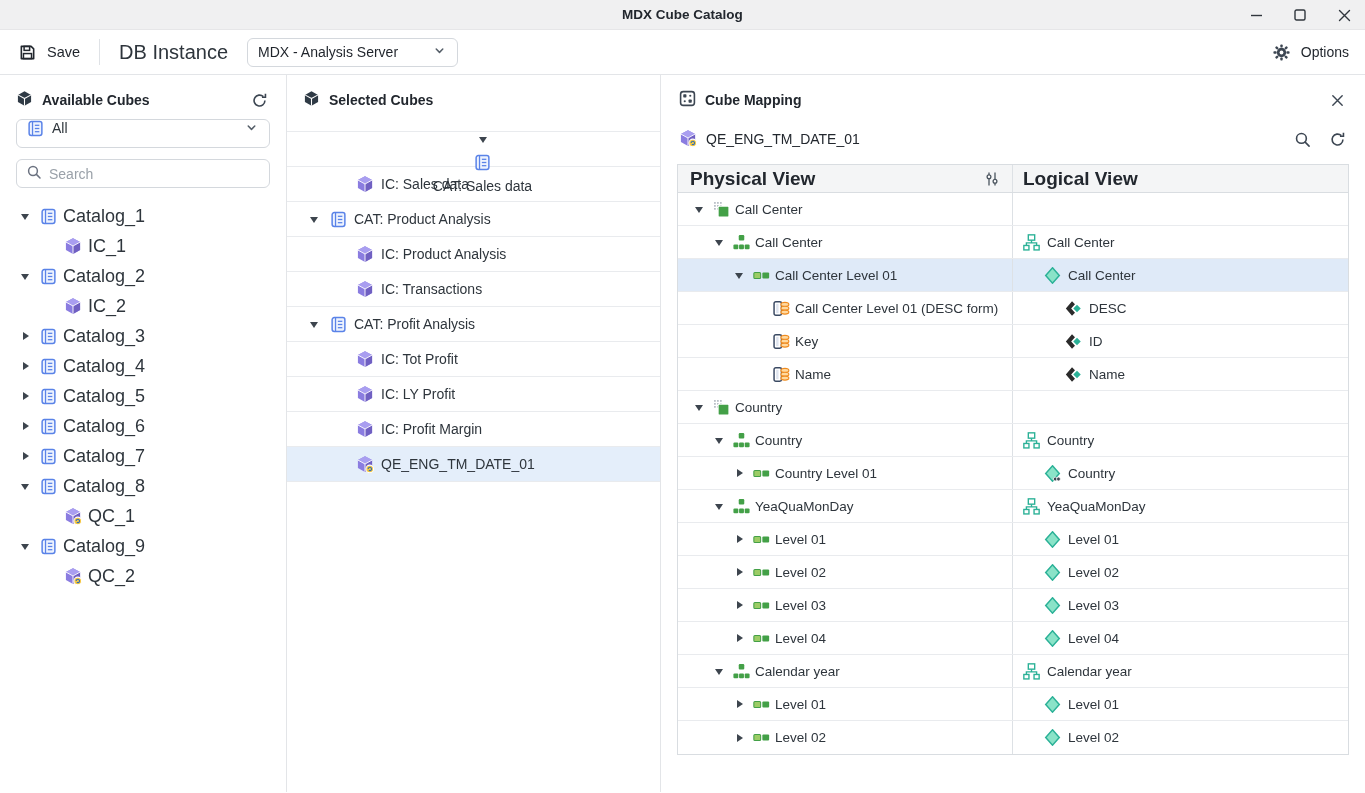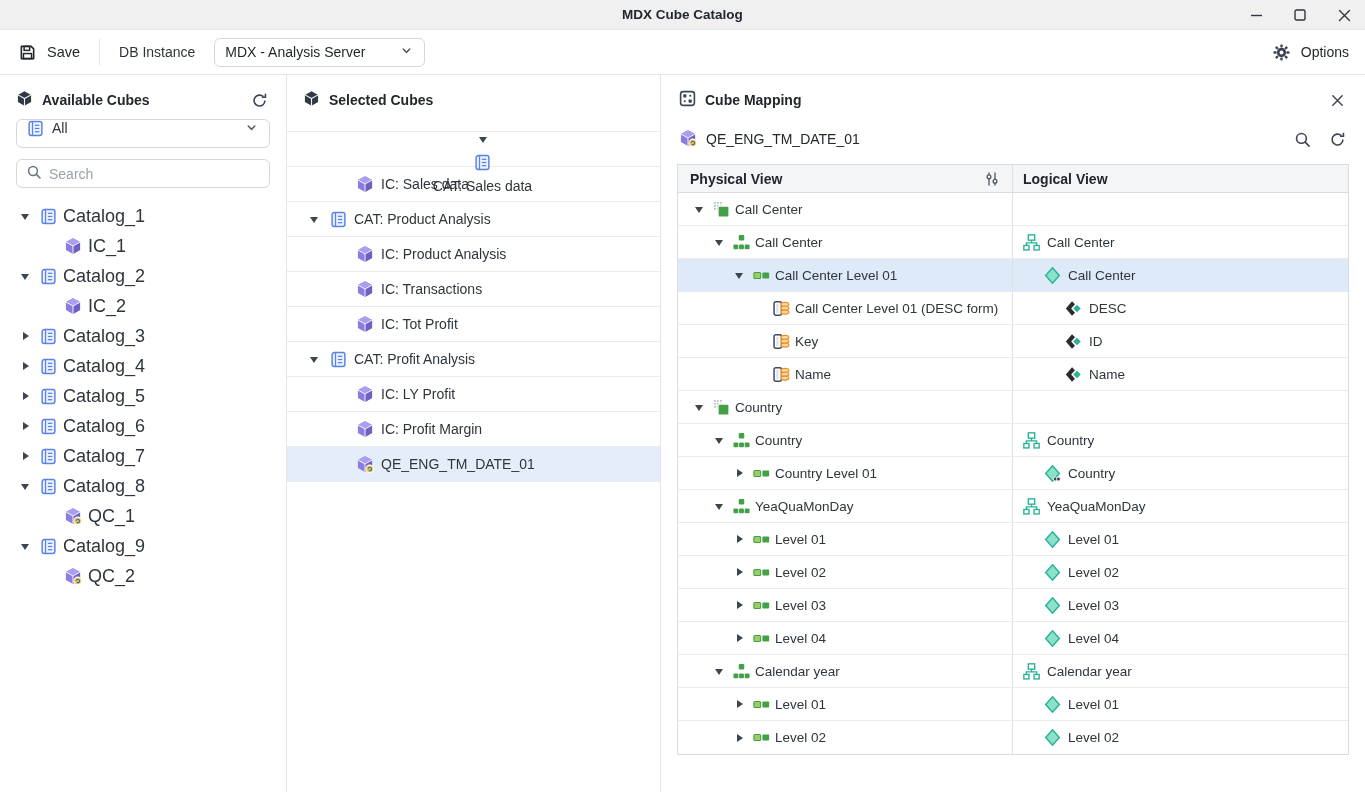--- a/index.html
+++ b/index.html
@@ -57,21 +57,21 @@
   .sel-list { margin-top:4px; border-top:1px solid #e9ebee; }
   .list-row { height:35px; display:flex; align-items:center; gap:7px; border-bottom:1px solid #e9ebee; font-size:14px; }
   .list-row.selected { background:#e4eefa; }
 
   
   .cube-row { margin:6px 17px 0 18px; height:36px; display:flex; align-items:center; gap:9px; font-size:14px; color:#22272e; }
   .cube-row .tools { margin-left:auto; display:flex; align-items:center; gap:13px; }
 
   .map-table { margin:7px 16px 0 16px; border:1px solid #d9dde1; }
   .mt-head { display:flex; height:28px; background:#f4f5f6; border-bottom:1px solid #d9dde1;
-    font-size:14px; font-weight:700; color:#22272e; }
+    font-size:19px; font-weight:700; color:#22272e; }
   .mt-col1 { width:335px; min-width:335px; border-right:1px solid #dde1e5; display:flex; align-items:center; padding-left:12px; }
   .mt-col2 { flex:1; display:flex; align-items:center; padding-left:10px; }
   .mt-head .mt-col1 { justify-content:space-between; padding-right:9px; }
   .mt-row { display:flex; height:33px; border-bottom:1px solid #e9ebee; font-size:13.5px; }
   .mt-row:last-child { border-bottom:none; }
   .mt-row.selected { background:#dfeaf8; }
   .cell { display:flex; align-items:center; gap:5px; }
   .cell.logical { gap:7px; }
 </style>
 </head>
@@ -103,21 +103,21 @@
     <span class="icon-btn">
       <svg width="17" height="17" viewBox="0 0 16 16">
           <path d="M2.2 2.2 h9.2 l2.4 2.4 v9.2 h-11.6 z" fill="none" stroke="#22272e" stroke-width="1.5" stroke-linejoin="round"></path>
           <rect x="4.8" y="2.2" width="5.2" height="3.8" fill="none" stroke="#22272e" stroke-width="1.4"></rect>
           <rect x="4.2" y="9" width="7.6" height="4.8" fill="none" stroke="#22272e" stroke-width="1.4"></rect>
         </svg>
     </span>
     <span>Save</span>
   </div>
   <div class="v-sep"></div>
-  <span style="font-size:14px;">DB Instance</span>
+  <span style="font-size:20px;">DB Instance</span>
   <div class="select-box">
     <span>MDX - Analysis Server</span>
     <span>
       <svg width="15" height="15" viewBox="0 0 16 16">
           <path d="M4.5 6.5 L8 10 L11.5 6.5" stroke="#555e68" stroke-width="1.6" fill="none" stroke-linecap="round" stroke-linejoin="round"></path>
         </svg>
     </span>
   </div>
   <div class="spacer"></div>
   <div class="options">
@@ -430,44 +430,44 @@
           <span class="ic">
             <svg width="18" height="18" viewBox="0 0 16 16">
               <path d="M8 1 L14.3 4.5 V11.5 L8 15 L1.7 11.5 V4.5 Z" fill="#8a7ce0"></path>
               <path d="M8 1 L14.3 4.5 L8 8 L1.7 4.5 Z" fill="#a99ef0"></path>
               <path d="M8 8 L14.3 4.5 V11.5 L8 15 Z" fill="#7060c2"></path>
               <path d="M8 8 V15 M8 8 L1.7 4.5 M8 8 L14.3 4.5" stroke="#fff" stroke-width="0.8" fill="none"></path>
             </svg>
           </span>
           <span>IC: Transactions</span>
         </div>
+        <div class="list-row" style="padding-left: 18px;">
+          <span class="arr down"></span>
+          <span class="ic">
+            <svg width="17" height="17" viewBox="0 0 16 16">
+              <rect x="2" y="1.5" width="12" height="13" rx="2" fill="#eef3fe" stroke="#5a83e8" stroke-width="1.4"></rect>
+              <line x1="5.2" y1="1.6" x2="5.2" y2="14.4" stroke="#5a83e8" stroke-width="1.2"></line>
+              <line x1="7.4" y1="5" x2="11.6" y2="5" stroke="#5a83e8" stroke-width="1.2"></line>
+              <line x1="7.4" y1="8" x2="11.6" y2="8" stroke="#5a83e8" stroke-width="1.2"></line>
+              <line x1="7.4" y1="11" x2="11.6" y2="11" stroke="#5a83e8" stroke-width="1.2"></line>
+            </svg>
+          </span>
+          <span>CAT: Profit Analysis</span>
+        </div>
         <div class="list-row" style="padding-left: 44px;">
           <span class="arr"></span>
           <span class="ic">
             <svg width="18" height="18" viewBox="0 0 16 16">
               <path d="M8 1 L14.3 4.5 V11.5 L8 15 L1.7 11.5 V4.5 Z" fill="#8a7ce0"></path>
               <path d="M8 1 L14.3 4.5 L8 8 L1.7 4.5 Z" fill="#a99ef0"></path>
               <path d="M8 8 L14.3 4.5 V11.5 L8 15 Z" fill="#7060c2"></path>
               <path d="M8 8 V15 M8 8 L1.7 4.5 M8 8 L14.3 4.5" stroke="#fff" stroke-width="0.8" fill="none"></path>
             </svg>
           </span>
           <span>IC: Tot Profit</span>
-        </div>
-        <div class="list-row" style="padding-left: 18px;">
-          <span class="arr down"></span>
-          <span class="ic">
-            <svg width="17" height="17" viewBox="0 0 16 16">
-              <rect x="2" y="1.5" width="12" height="13" rx="2" fill="#eef3fe" stroke="#5a83e8" stroke-width="1.4"></rect>
-              <line x1="5.2" y1="1.6" x2="5.2" y2="14.4" stroke="#5a83e8" stroke-width="1.2"></line>
-              <line x1="7.4" y1="5" x2="11.6" y2="5" stroke="#5a83e8" stroke-width="1.2"></line>
-              <line x1="7.4" y1="8" x2="11.6" y2="8" stroke="#5a83e8" stroke-width="1.2"></line>
-              <line x1="7.4" y1="11" x2="11.6" y2="11" stroke="#5a83e8" stroke-width="1.2"></line>
-            </svg>
-          </span>
-          <span>CAT: Profit Analysis</span>
         </div>
         <div class="list-row" style="padding-left: 44px;">
           <span class="arr"></span>
           <span class="ic">
             <svg width="18" height="18" viewBox="0 0 16 16">
               <path d="M8 1 L14.3 4.5 V11.5 L8 15 L1.7 11.5 V4.5 Z" fill="#8a7ce0"></path>
               <path d="M8 1 L14.3 4.5 L8 8 L1.7 4.5 Z" fill="#a99ef0"></path>
               <path d="M8 8 L14.3 4.5 V11.5 L8 15 Z" fill="#7060c2"></path>
               <path d="M8 8 V15 M8 8 L1.7 4.5 M8 8 L14.3 4.5" stroke="#fff" stroke-width="0.8" fill="none"></path>
             </svg>

